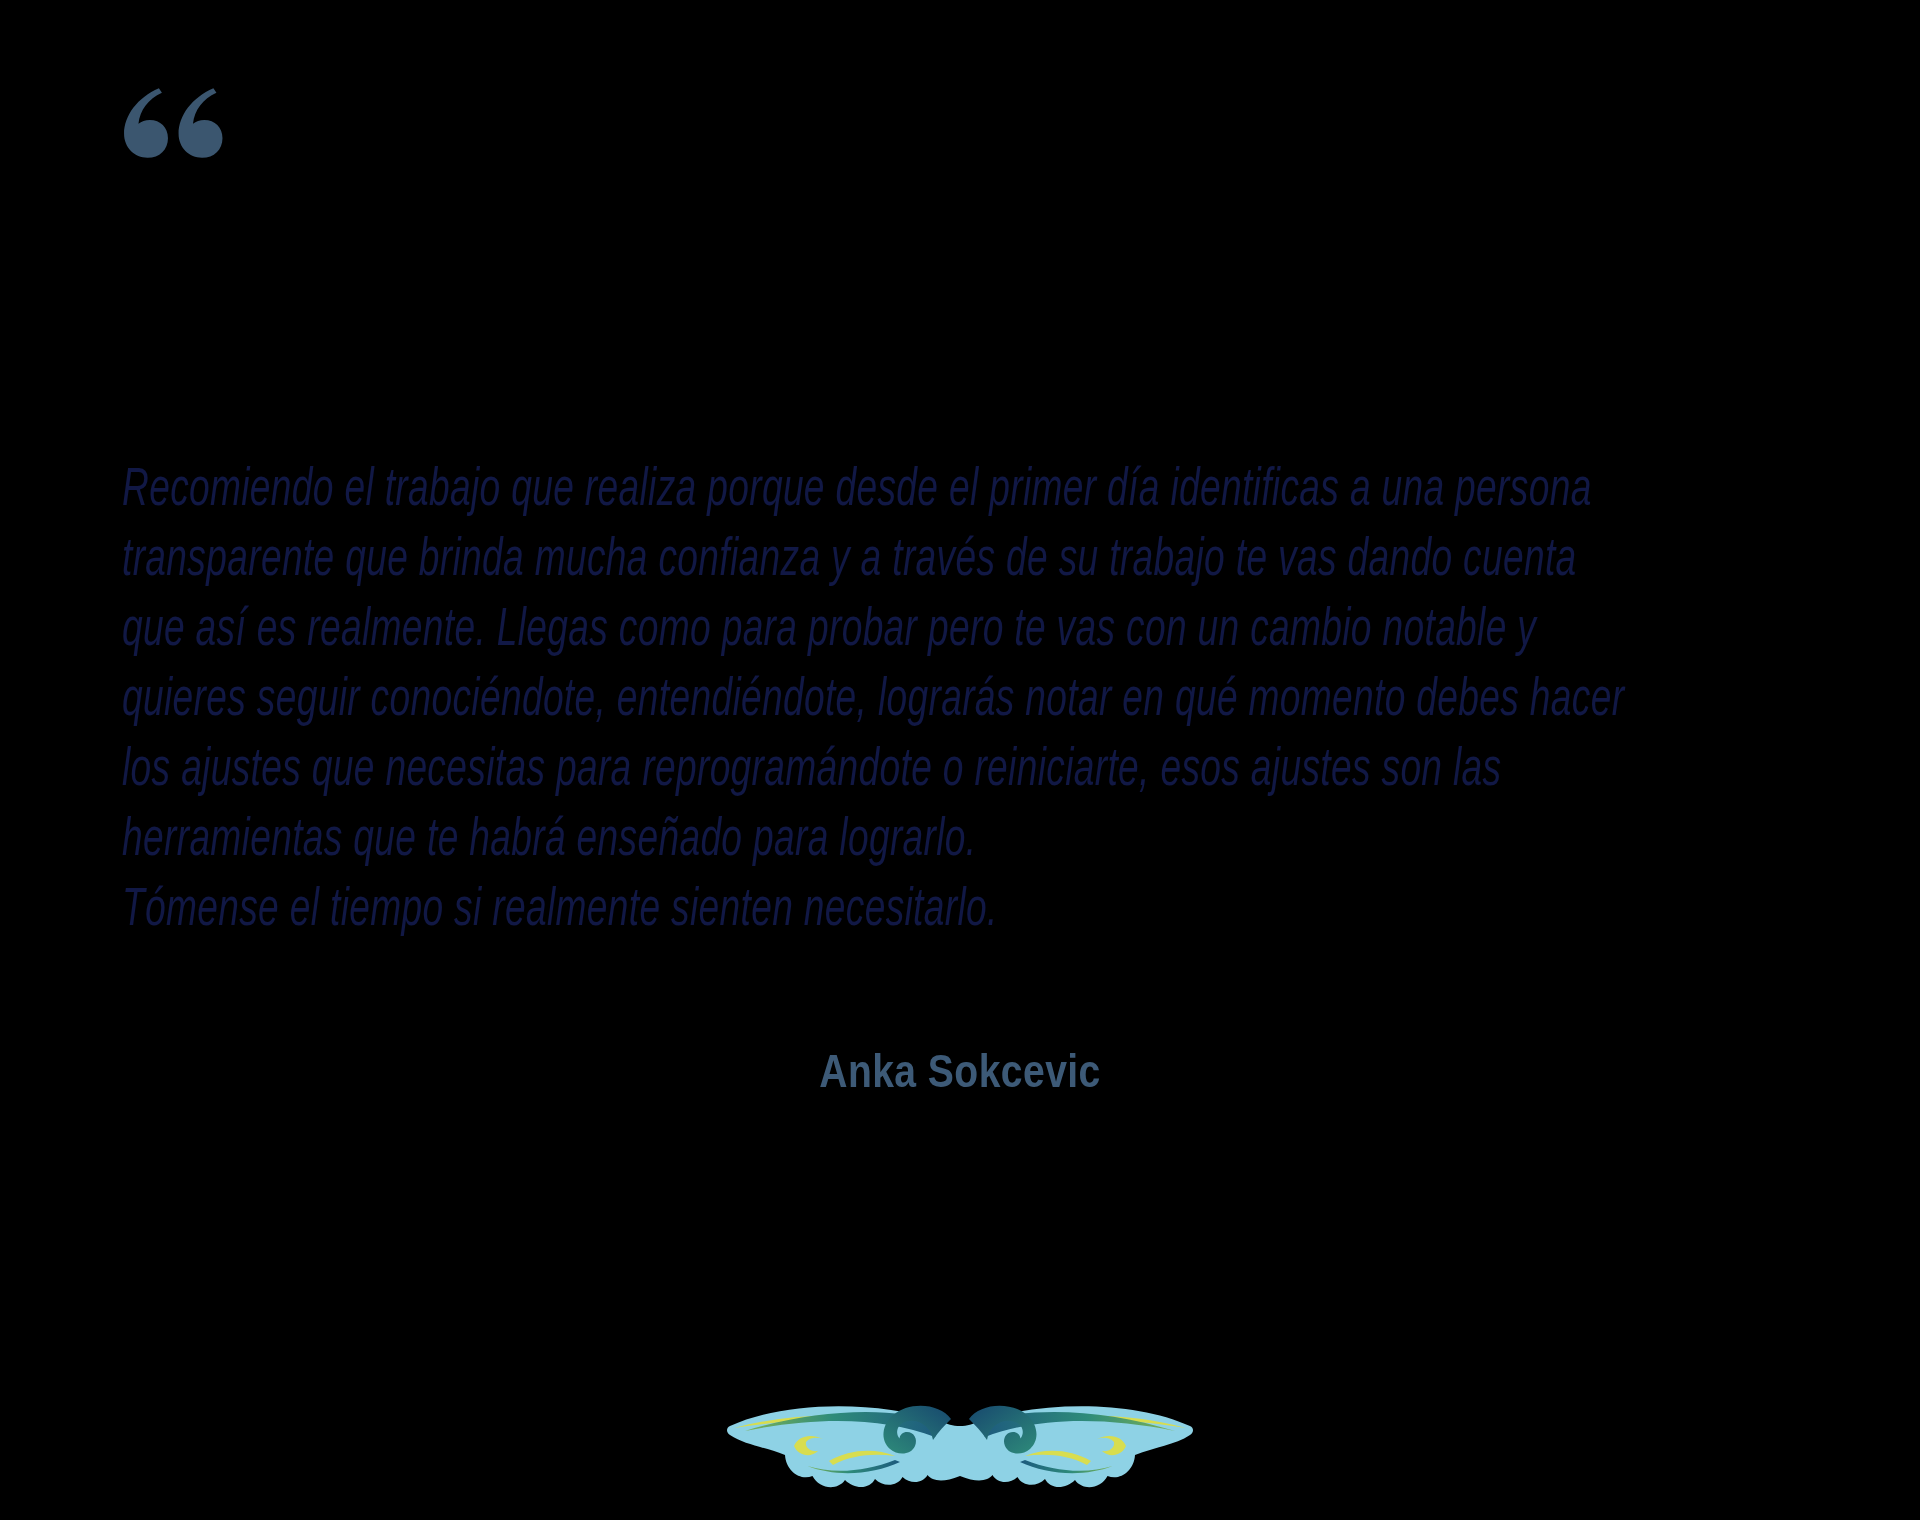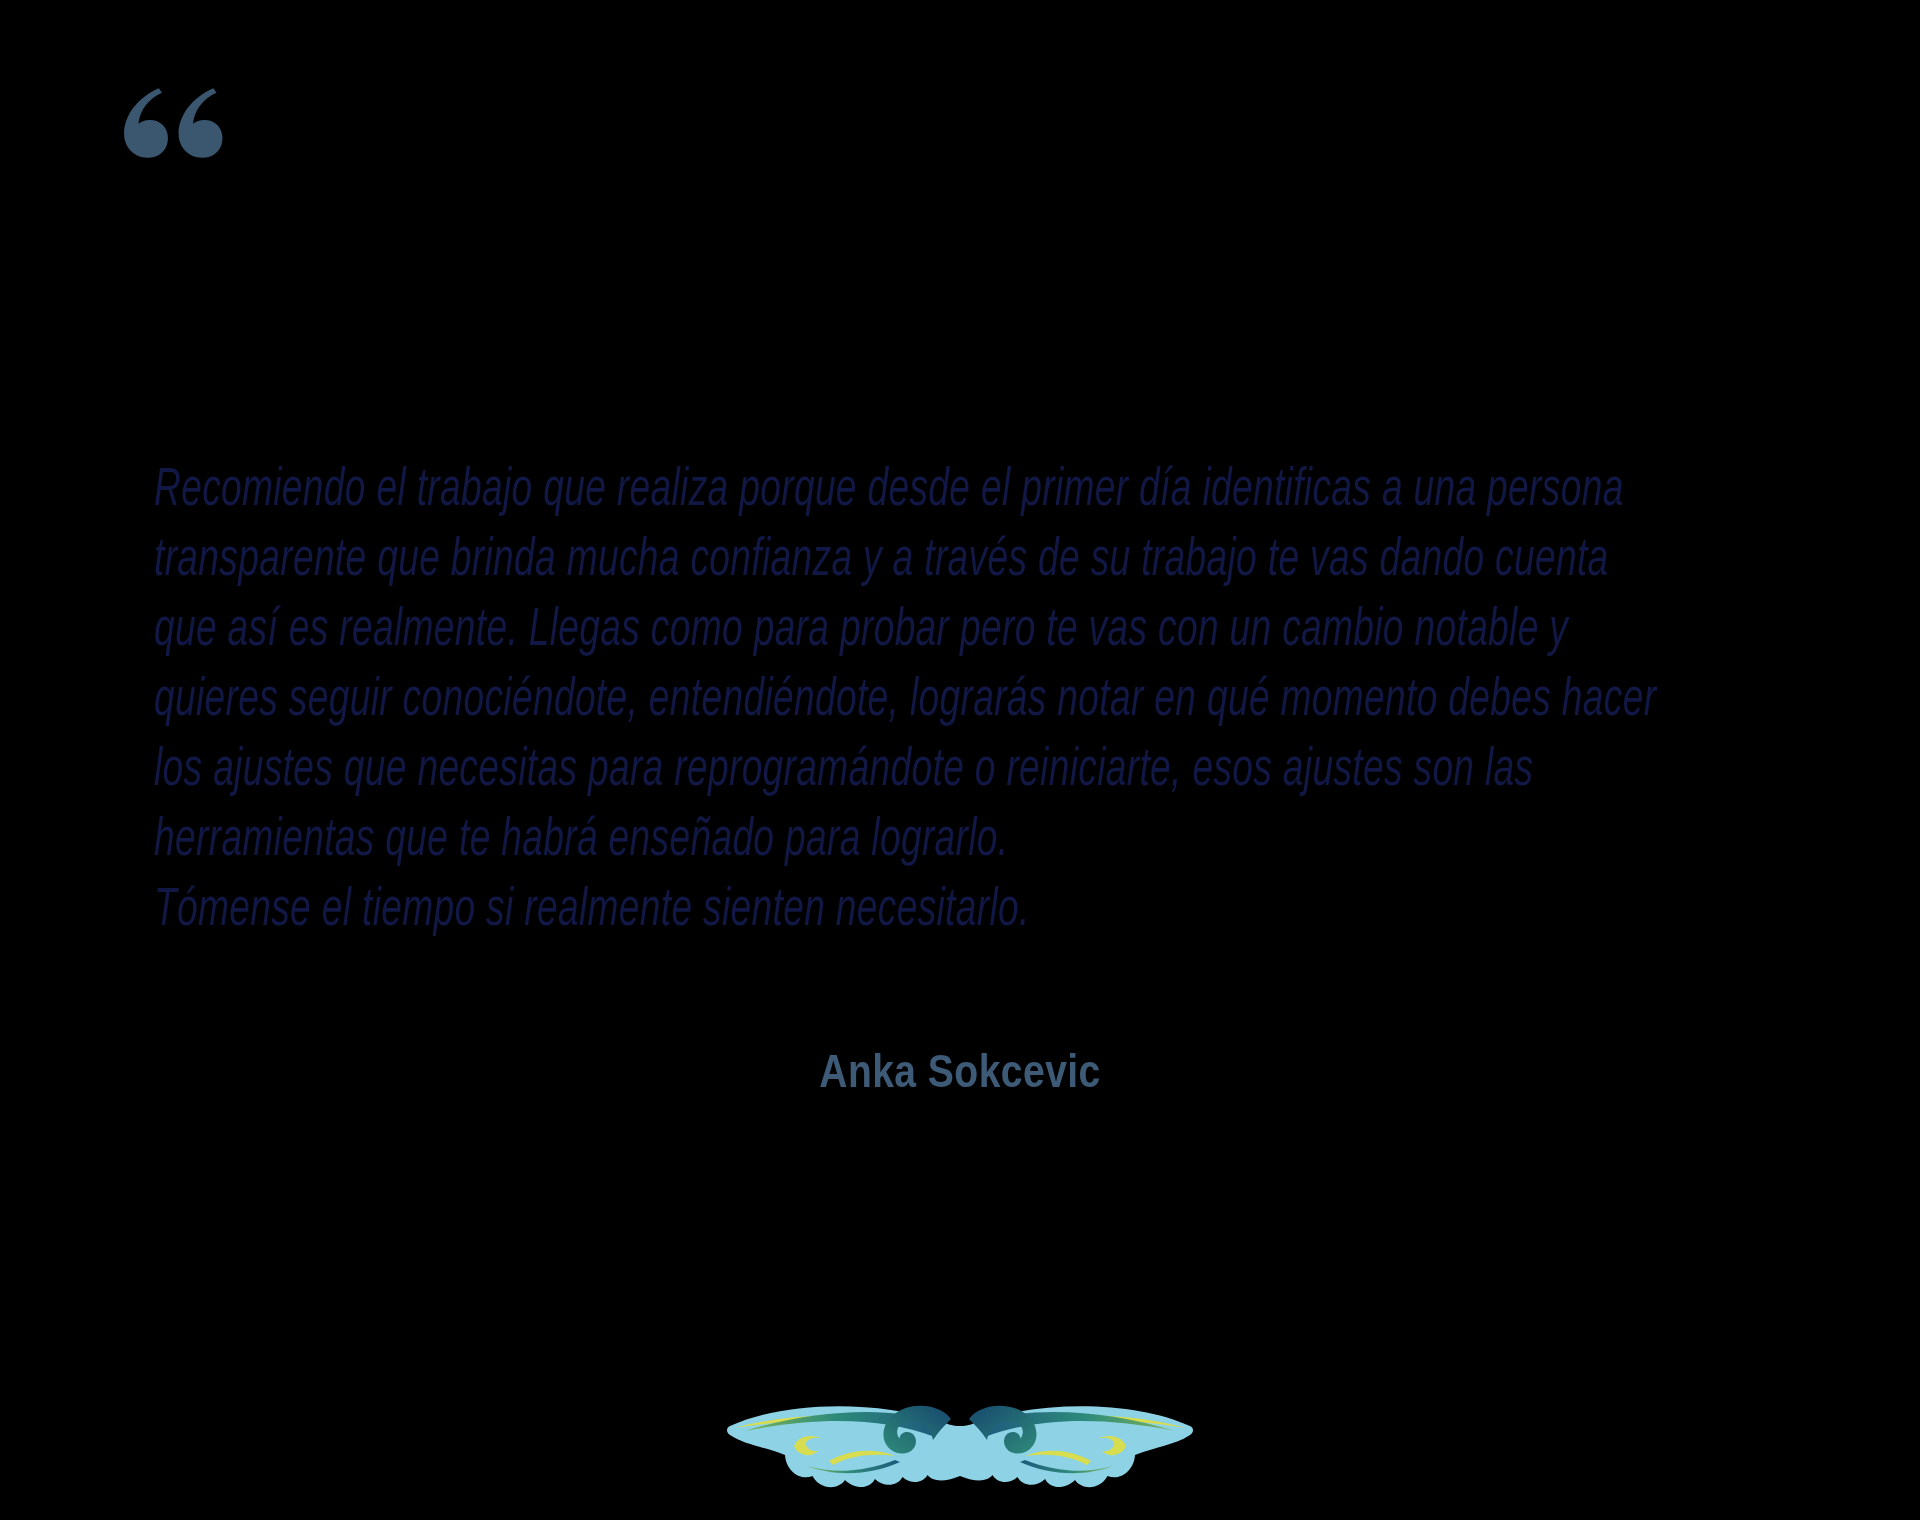--- a/index.html
+++ b/index.html
@@ -22,21 +22,20 @@
     left: 118px;
     top: 74px;
     width: 106px;
     height: 98px;
   }
   .quote-body {
     position: absolute;
     left: 122px;
     top: 452px;
     width: 1700px;
-    margin-left: 32px;
   }
   .quote-line {
     white-space: nowrap;
     font-style: italic;
     font-weight: 400;
     font-size: 53px;
     line-height: 70px;
     color: #111845;
     transform: scaleX(0.70);
     transform-origin: left center;

